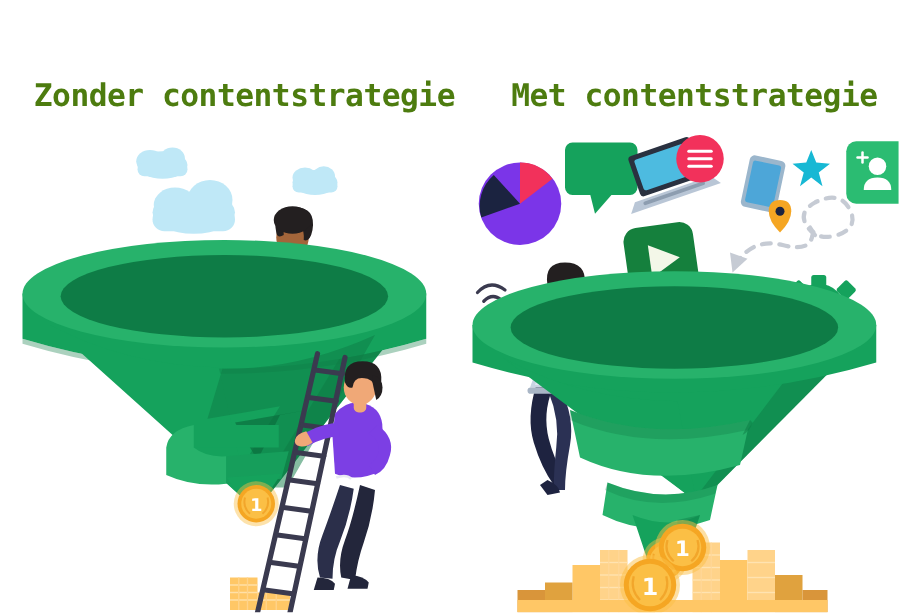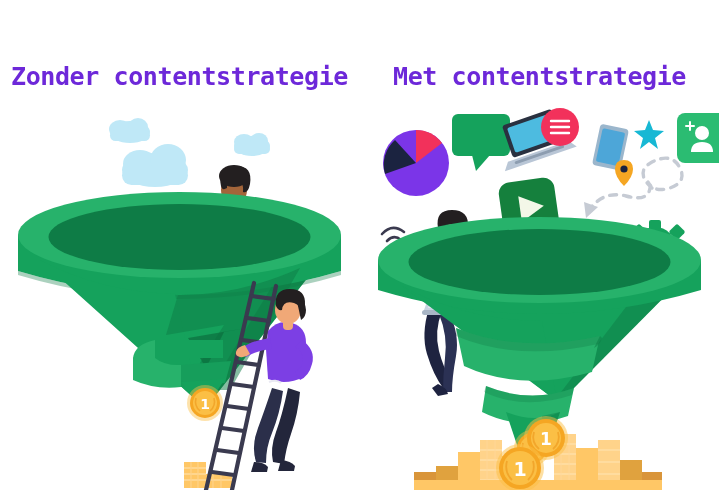--- a/index.html
+++ b/index.html
@@ -25,29 +25,29 @@
     position: absolute;
     top: 0;
     height: 490px;
     width: 359px;
   }
   .panel-left  { left: 0; }
   .panel-right { left: 360px; }
 
   .panel-title {
     position: absolute;
-    left: 0;
+    left: 16px;
     width: 100%;
     top: 64px;
     text-align: center;
     font-family: "DejaVu Sans Mono", "Liberation Mono", monospace;
     font-size: 25px;
     font-weight: 700;
     letter-spacing: -0.4px;
-    color: #6d28d9;
+    color: #4d7c0f;
     white-space: nowrap;
     line-height: 1;
   }
   .illus {
     position: absolute;
     left: 0;
     top: 100px;
     width: 359px;
     height: 390px;
   }

